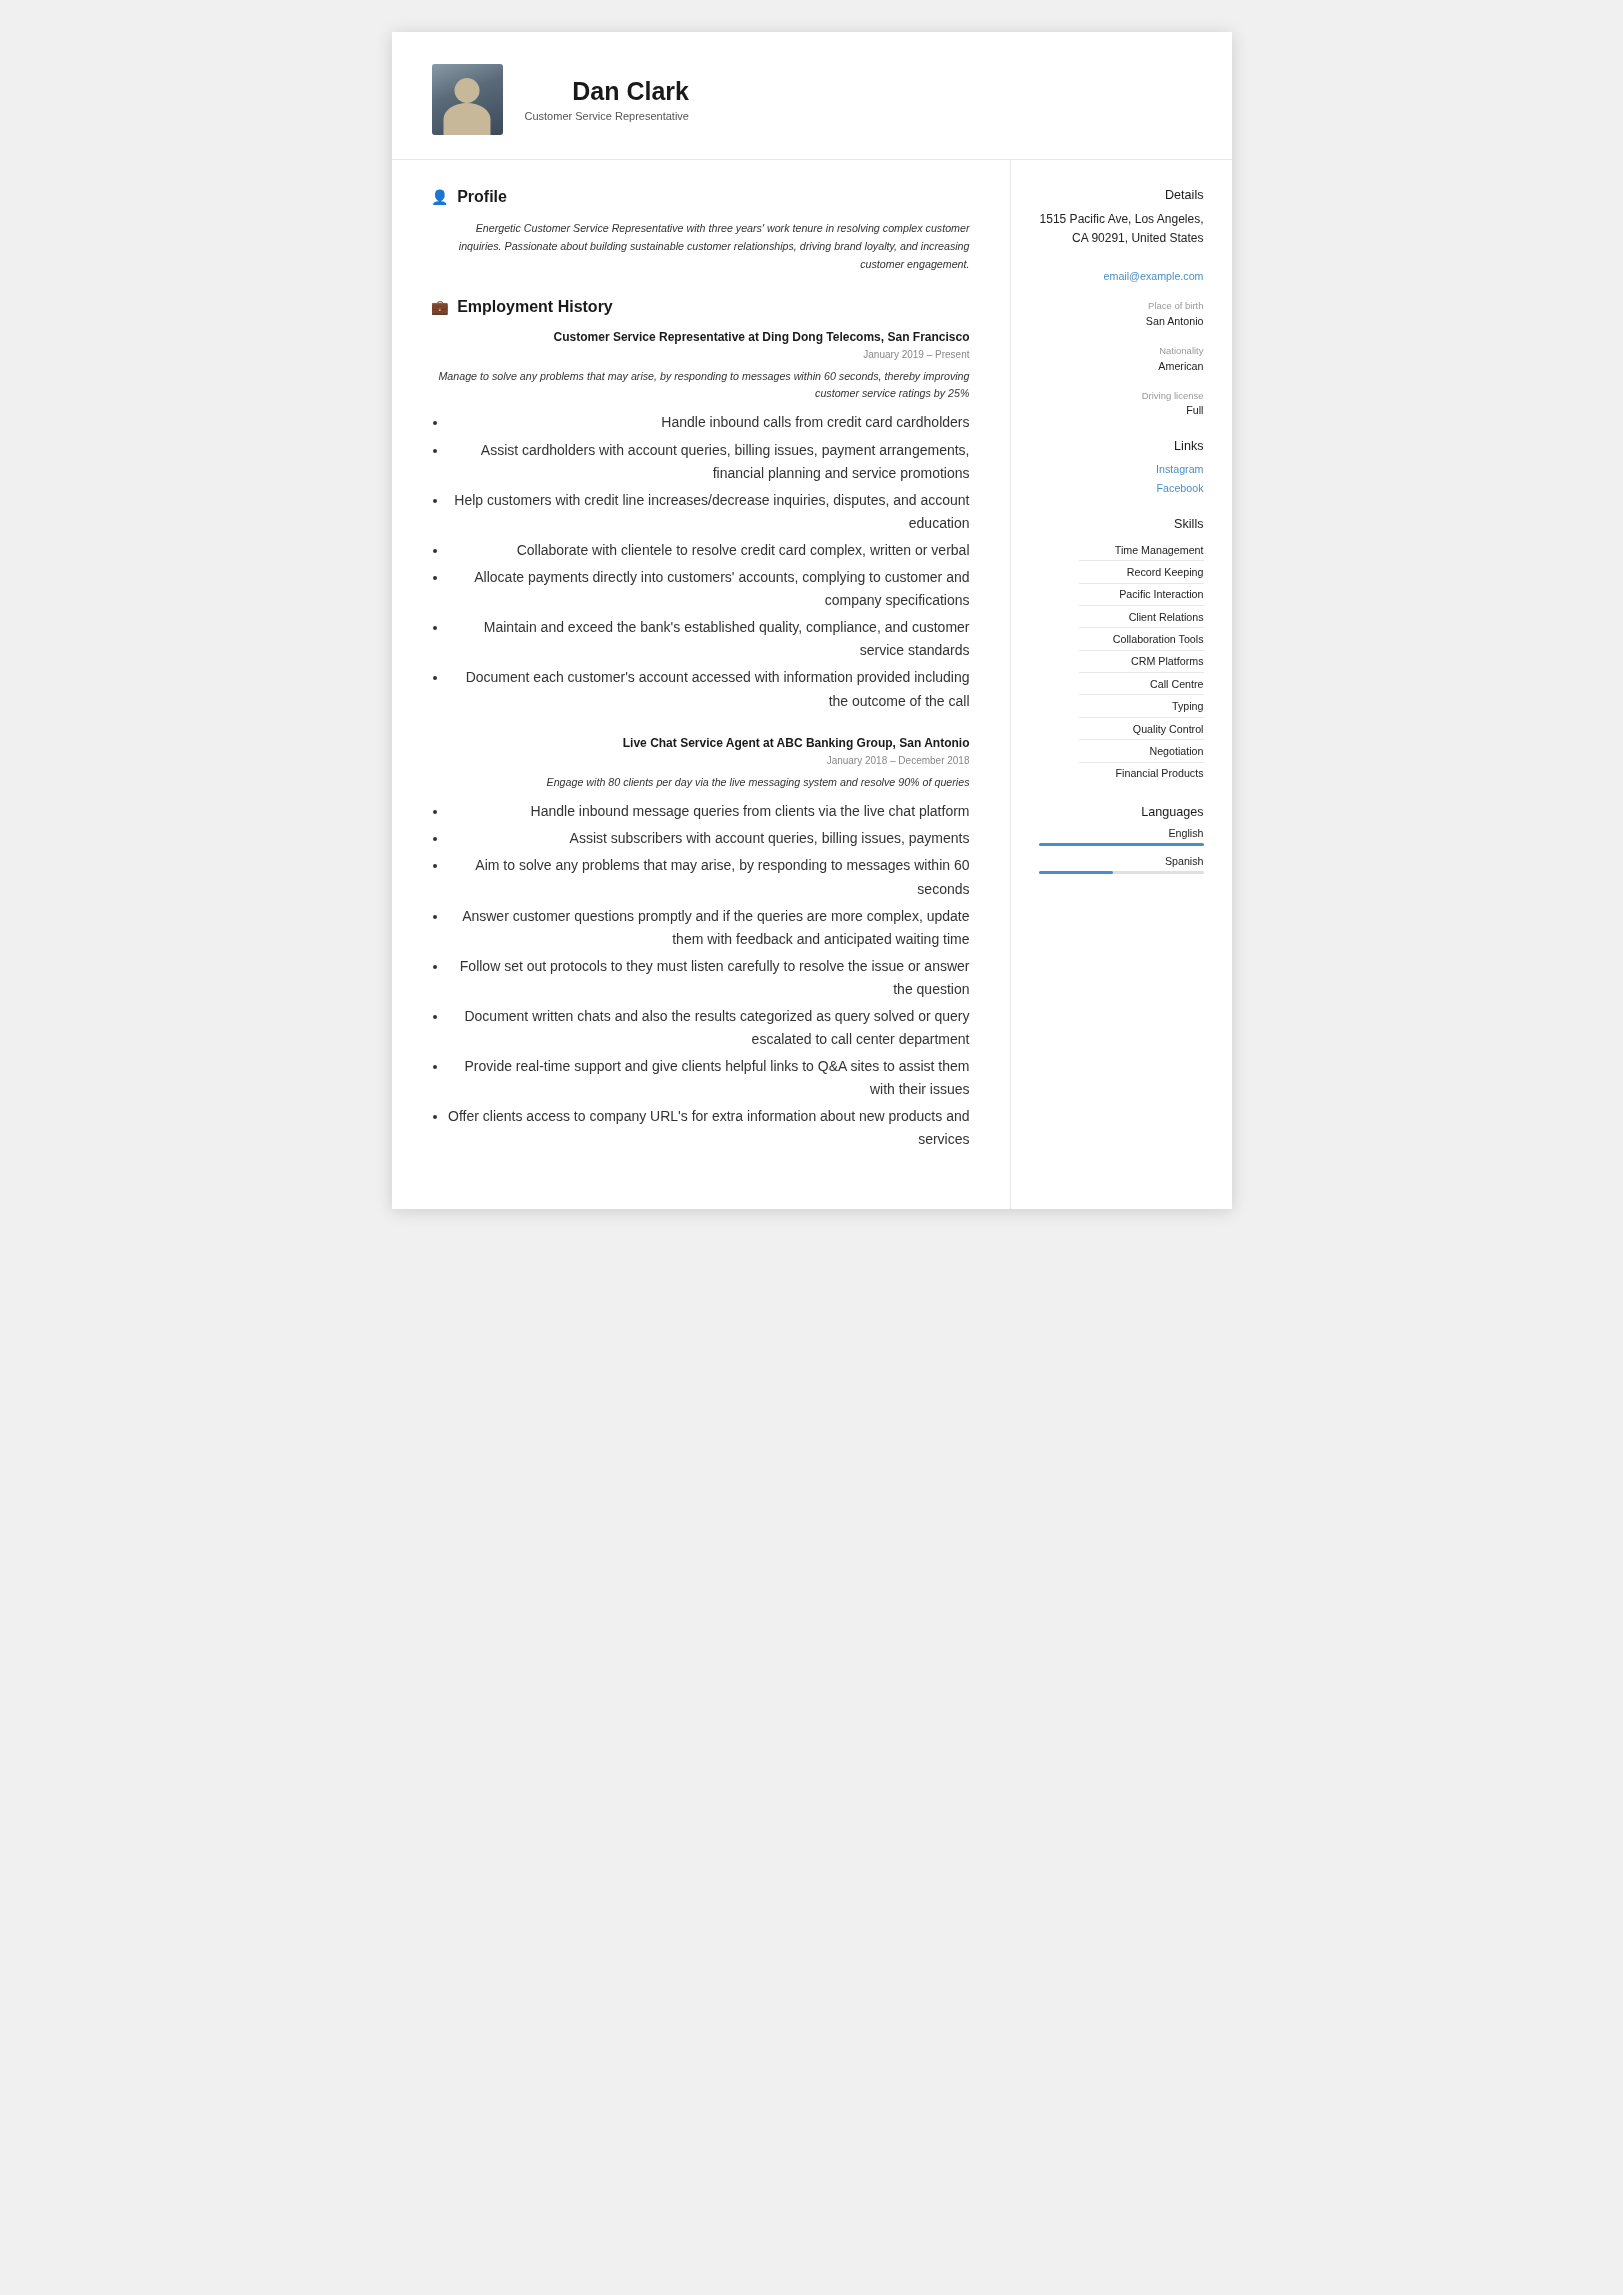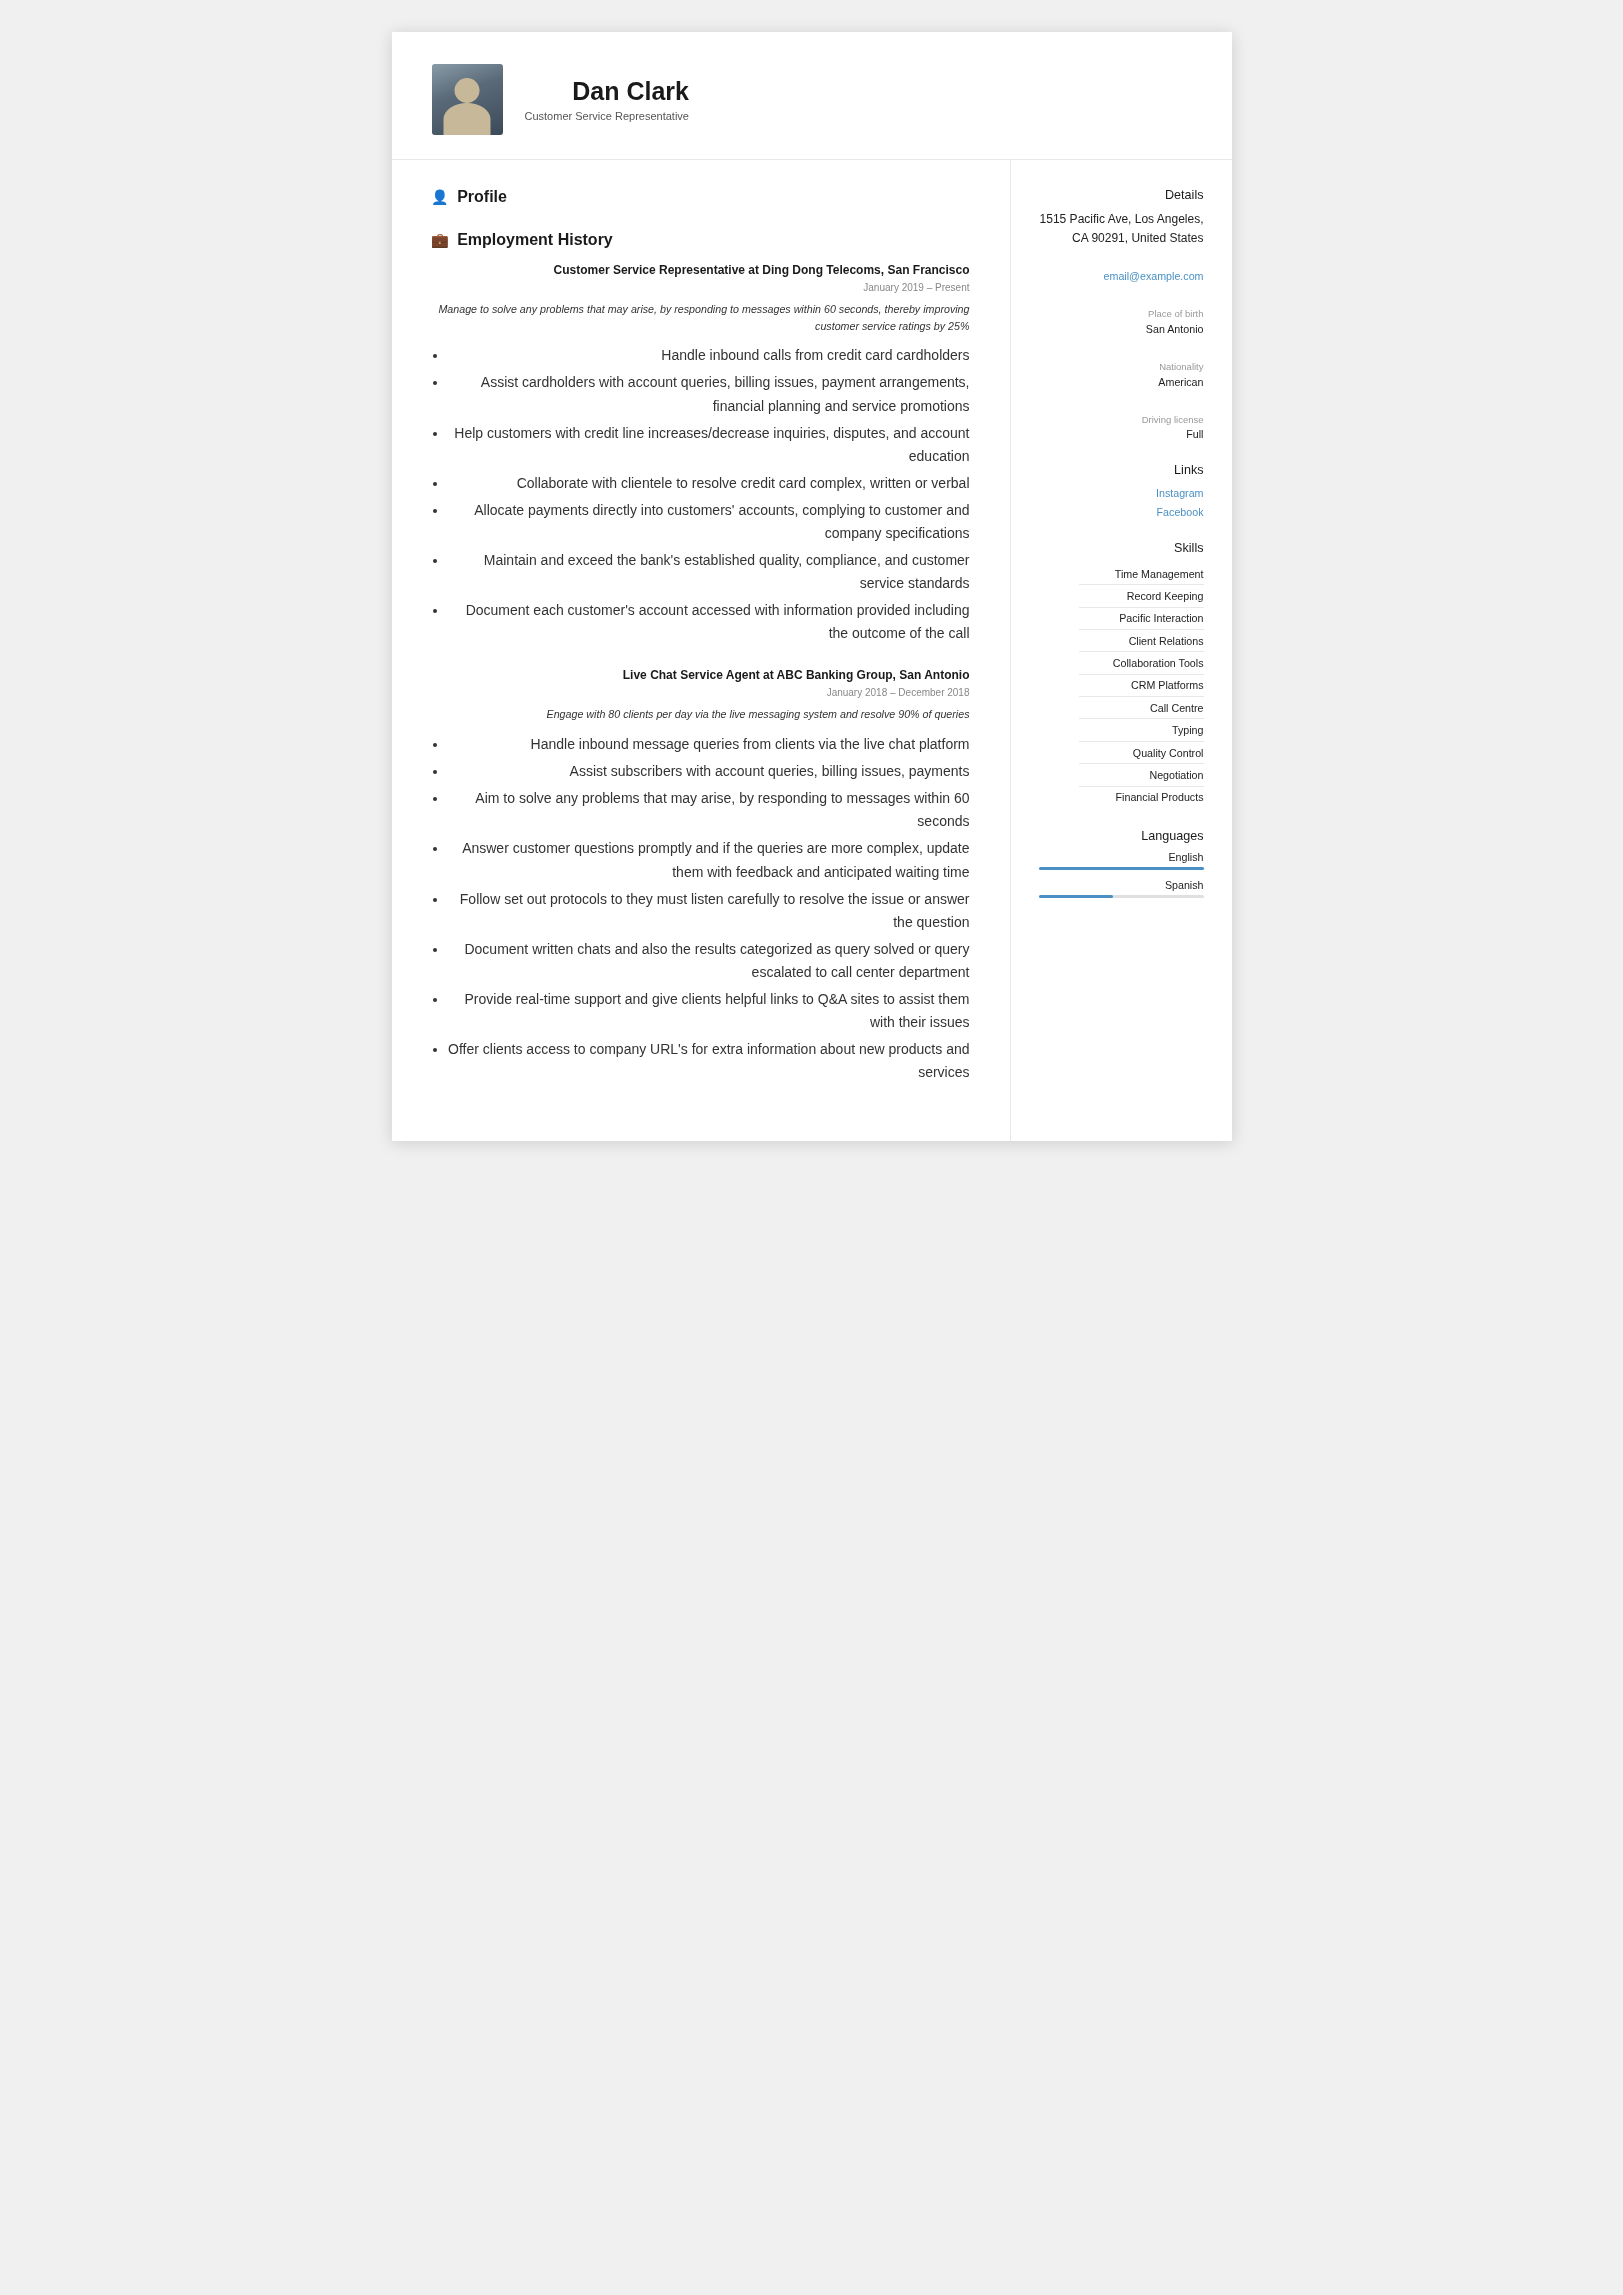--- a/index.html
+++ b/index.html
@@ -157,21 +157,21 @@
     .right-section-title {
       font-size: 12.6px;
       font-weight: 400;
       color: #1a1a1a;
       margin-bottom: 8px;
     }
     .detail-label {
       font-size: 9.5px;
       color: #999;
       margin-bottom: 1.6px;
-      margin-top: 24px;
+      margin-top: 16px;
     }
     .detail-value {
       font-size: 10.7px;
       color: #222;
       line-height: 1.5;
     }
     .detail-value.link {
       color: #4a90c4;
     }
     .detail-address {
@@ -227,20 +227,21 @@
 
   <div class="main-layout">
 
     <div class="left-col">
 
       <div class="section">
         <div class="section-heading">
           <span class="icon">👤</span>
           <span>Profile</span>
         </div>
+        <p class="profile-text">Energetic Customer Service Representative with three years' work tenure in resolving complex customer inquiries. Passionate about building sustainable customer relationships, driving brand loyalty, and increasing customer engagement.</p>
       </div>
 
       <div class="section">
         <div class="section-heading">
           <span class="icon">💼</span>
           <span>Employment History</span>
         </div>
 
         <div class="job">
           <div class="job-title">Customer Service Representative at Ding Dong Telecoms, San Francisco</div>

